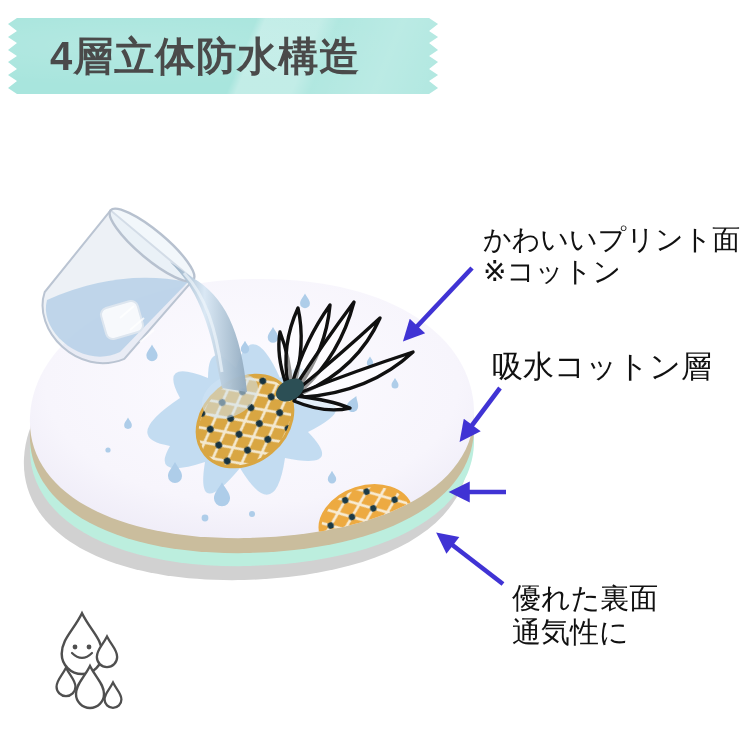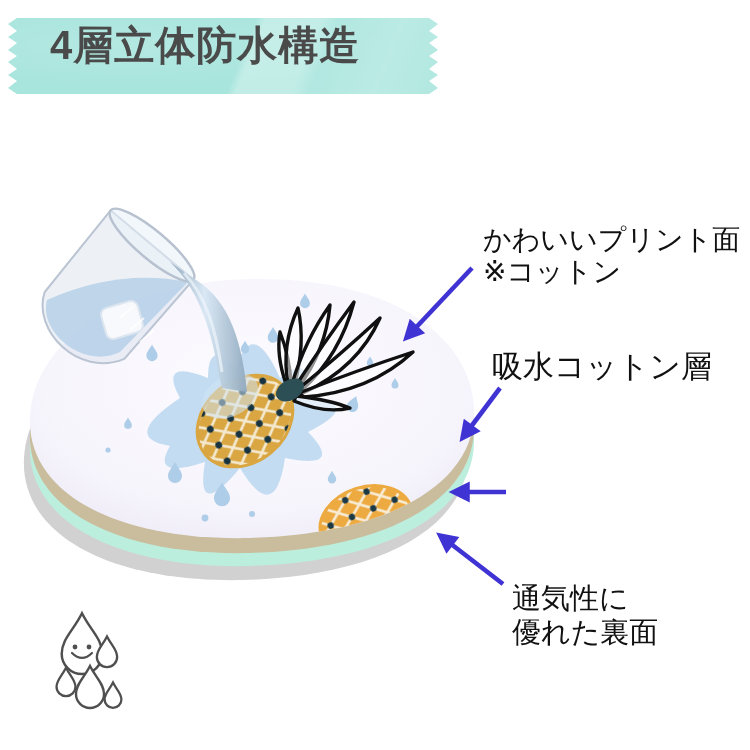--- a/index.html
+++ b/index.html
@@ -4,21 +4,21 @@
 <style>
   html,body{margin:0;padding:0;background:#ffffff;}
   #stage{
     position:relative;width:750px;height:750px;overflow:hidden;
     background:#ffffff;
     font-family:"Liberation Sans","DejaVu Sans",sans-serif;
   }
   
   .tape{
     position:absolute;left:8px;top:18px;width:430px;height:76px;
-    display:flex;
+    display:flex;align-items:center;
     background:
       linear-gradient(112deg,
         rgba(255,255,255,0) 54%, rgba(255,255,255,.30) 56%,
         rgba(255,255,255,.30) 68%, rgba(255,255,255,.10) 72%,
         rgba(255,255,255,.22) 86%, rgba(255,255,255,.10) 100%),
       radial-gradient(ellipse at 28% 35%, rgba(255,255,255,.14), rgba(255,255,255,0) 60%),
       #a8e5dd;
     clip-path:polygon(9px 0,421px 0,
       430px 6px,421px 13px,430px 19px,421px 25px,430px 32px,421px 38px,
       430px 44px,421px 51px,430px 57px,421px 63px,430px 70px,421px 76px,
@@ -193,17 +193,17 @@
   </div>
 
   <div class="ann" id="ann-absorbent">
     <div>吸水コットン層</div>
   </div>
   <div class="ann" id="ann-print">
     <div>かわいいプリント面</div>
     <div>※コットン</div>
   </div>
   <div class="ann" id="ann-back">
+    <div>優れた裏面</div>
     <div>通気性に</div>
-    <div>優れた裏面</div>
   </div>
 
 </div>
 
 </body></html>

